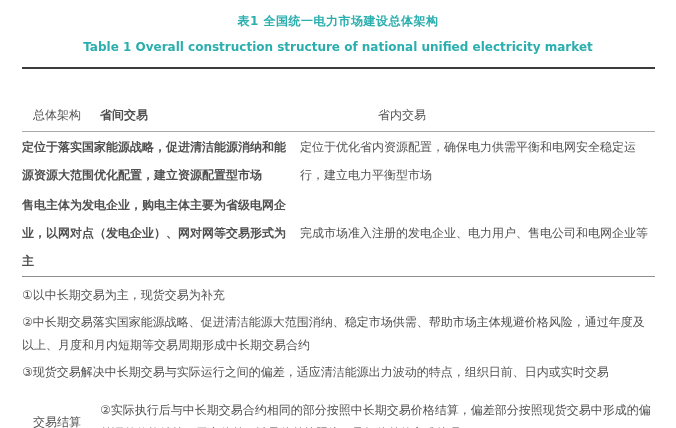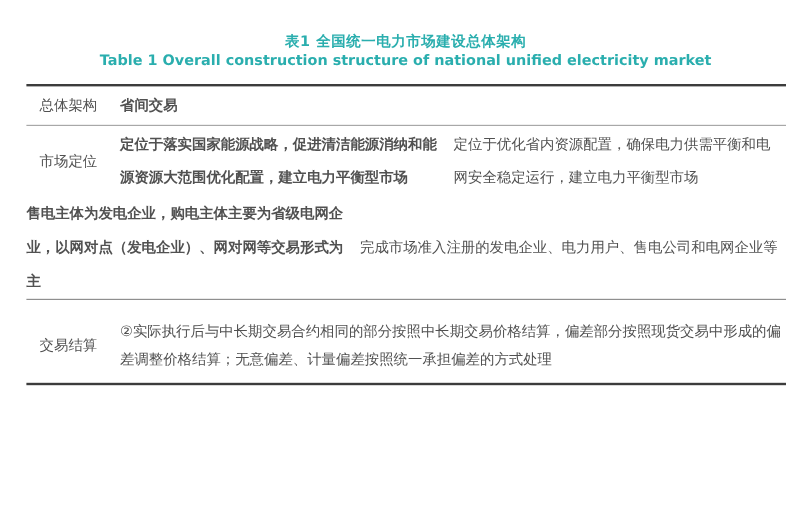--- a/index.html
+++ b/index.html
@@ -9,45 +9,46 @@
   }
   body {
     width: 676px;
     height: 428px;
     font-family: "DejaVu Sans", sans-serif;
     font-size: 12px;
     color: #515151;
     overflow: hidden;
   }
   .caption-zh {
-    margin-top: 26px;
+    margin-top: 13px;
     text-align: center;
     font-weight: bold;
     font-size: 12px;
     color: #2aaeae;
     letter-spacing: 0.5px;
   }
   .caption-en {
-    margin-top: 0;
+    margin-top: 10px;
     text-align: center;
     font-weight: bold;
     font-size: 12px;
     color: #2aaeae;
   }
   .table {
     margin: 13px 21px 0 22px; 
     border-top: 2px solid #3c3c3c;
     border-bottom: 2px solid #3c3c3c;
   }
   .thead {
     display: flex;
     align-items: flex-end;
     border-bottom: 1px solid #a8a8a8;
     padding: 10px 0 9px 0;
     line-height: 13px;
+    margin-top: 30px;
   }
   .col-label {
     width: 78px;
     box-sizing: border-box;
     padding-left: 11px;
     flex: none;
   }
   .col-inter {
     width: 278px;
     box-sizing: border-box;
@@ -96,34 +97,39 @@
 <div>
 
   <div class="caption-zh">表1 全国统一电力市场建设总体架构</div>
   <div class="caption-en">Table 1 Overall construction structure of national unified electricity market</div>
 
   <div class="table">
 
     <div class="thead">
       <div class="col-label">总体架构</div>
       <div class="col-inter">省间交易</div>
+      <div class="col-intra">省内交易</div>
     </div>
 
     <div class="row row-split">
-      <div class="col-label row-label">市场定位</div>
-      <div class="col-inter cell">定位于落实国家能源战略，促进清洁能源消纳和能源资源大范围优化配置，建立电力平衡型市场</div>
+      <div class="col-inter cell">定位于落实国家能源战略，促进清洁能源消纳和能源资源大范围优化配置，建立资源配置型市场</div>
       <div class="col-intra cell">定位于优化省内资源配置，确保电力供需平衡和电网安全稳定运行，建立电力平衡型市场</div>
     </div>
 
     <div class="row row-split">
       <div class="col-inter cell">售电主体为发电企业，购电主体主要为省级电网企业，以网对点（发电企业）、网对网等交易形式为主</div>
       <div class="col-intra cell">完成市场准入注册的发电企业、电力用户、售电公司和电网企业等</div>
     </div>
 
     <div class="row row-merged rule-above">
+      <div class="col-merged">
+        <p>①以中长期交易为主，现货交易为补充</p>
+        <p>②中长期交易落实国家能源战略、促进清洁能源大范围消纳、稳定市场供需、帮助市场主体规避价格风险，通过年度及以上、月度和月内短期等交易周期形成中长期交易合约</p>
+        <p>③现货交易解决中长期交易与实际运行之间的偏差，适应清洁能源出力波动的特点，组织日前、日内或实时交易</p>
+      </div>
     </div>
 
     <div class="row row-merged">
       <div class="col-label row-label">交易结算</div>
       <div class="col-merged">
         <p>②实际执行后与中长期交易合约相同的部分按照中长期交易价格结算，偏差部分按照现货交易中形成的偏差调整价格结算；无意偏差、计量偏差按照统一承担偏差的方式处理</p>
       </div>
     </div>
 
   </div>

